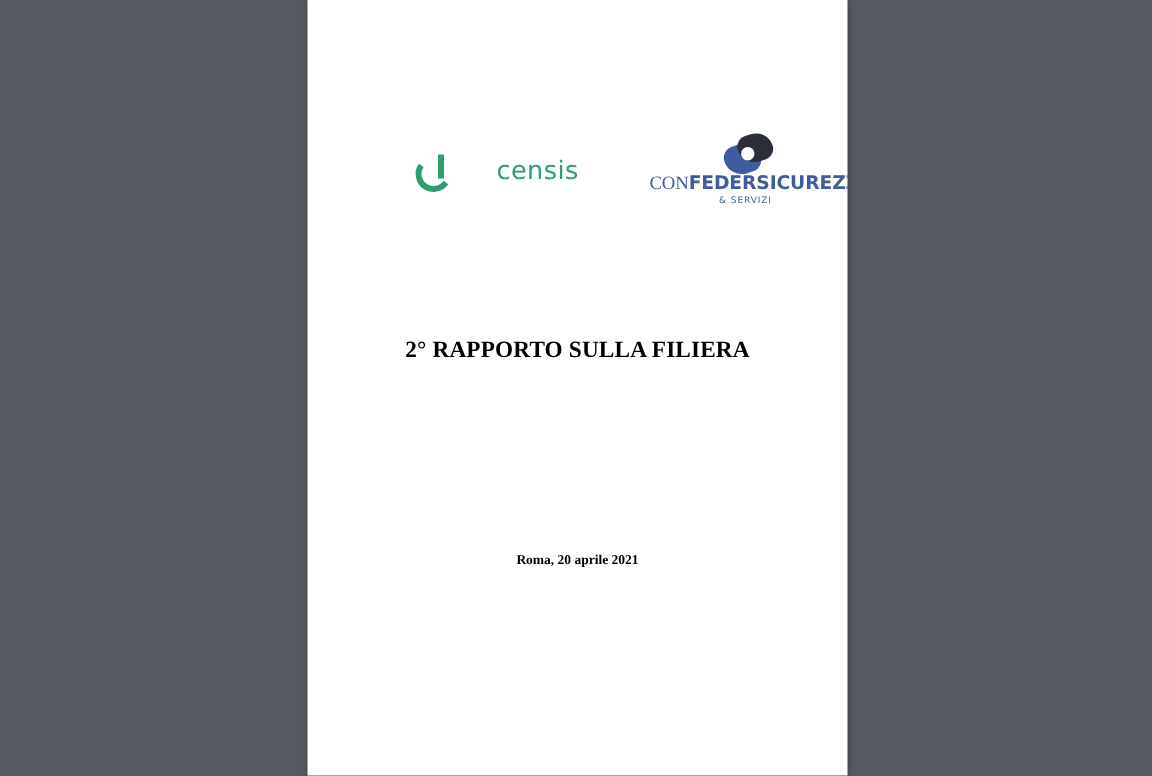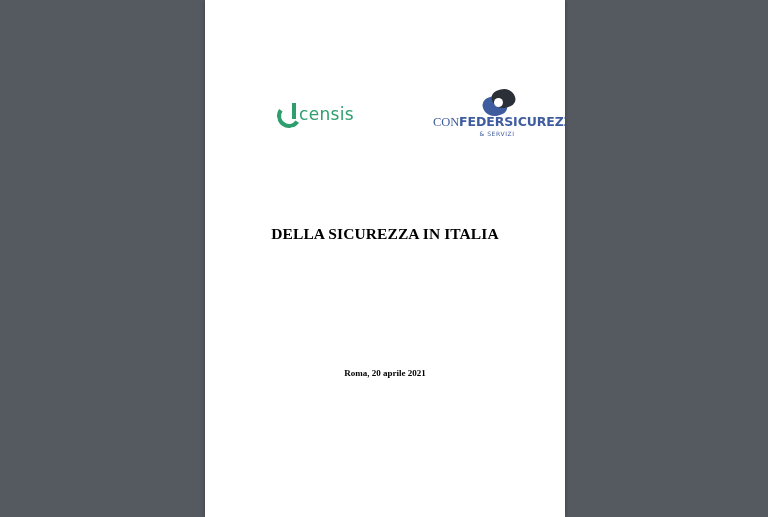--- a/index.html
+++ b/index.html
@@ -37,20 +37,21 @@
     height: 60px;
   }
   
   .censis-logo {
     position: absolute;
     left: 72px;
     top: 16px;
     height: 26px;
     display: flex;
     align-items: center;
+    gap: 32px;
   }
   .censis-mark {
     width: 20px;
     height: 21px;
     position: relative;
     margin-right: 2px;
   }
   .censis-mark .ring {
     position: absolute;
     left: 0;
@@ -203,19 +204,19 @@
         </span>
         <div class="confeder-word">
           <span class="light">CON</span><span class="bold">FEDERSICUREZZA</span>
         </div>
         <div class="confeder-sub">&amp; SERVIZI</div>
       </div>
 
     </div>
 
     <div class="doc-title">
-      <span class="line">DELLA SICUREZZA IN ITALIA</span>
+      <span class="line">2° RAPPORTO SULLA FILIERA</span>
     </div>
 
     <div class="doc-date">Roma, 20 aprile 2021</div>
 
   </div>
 </div>
 
 </body></html>

